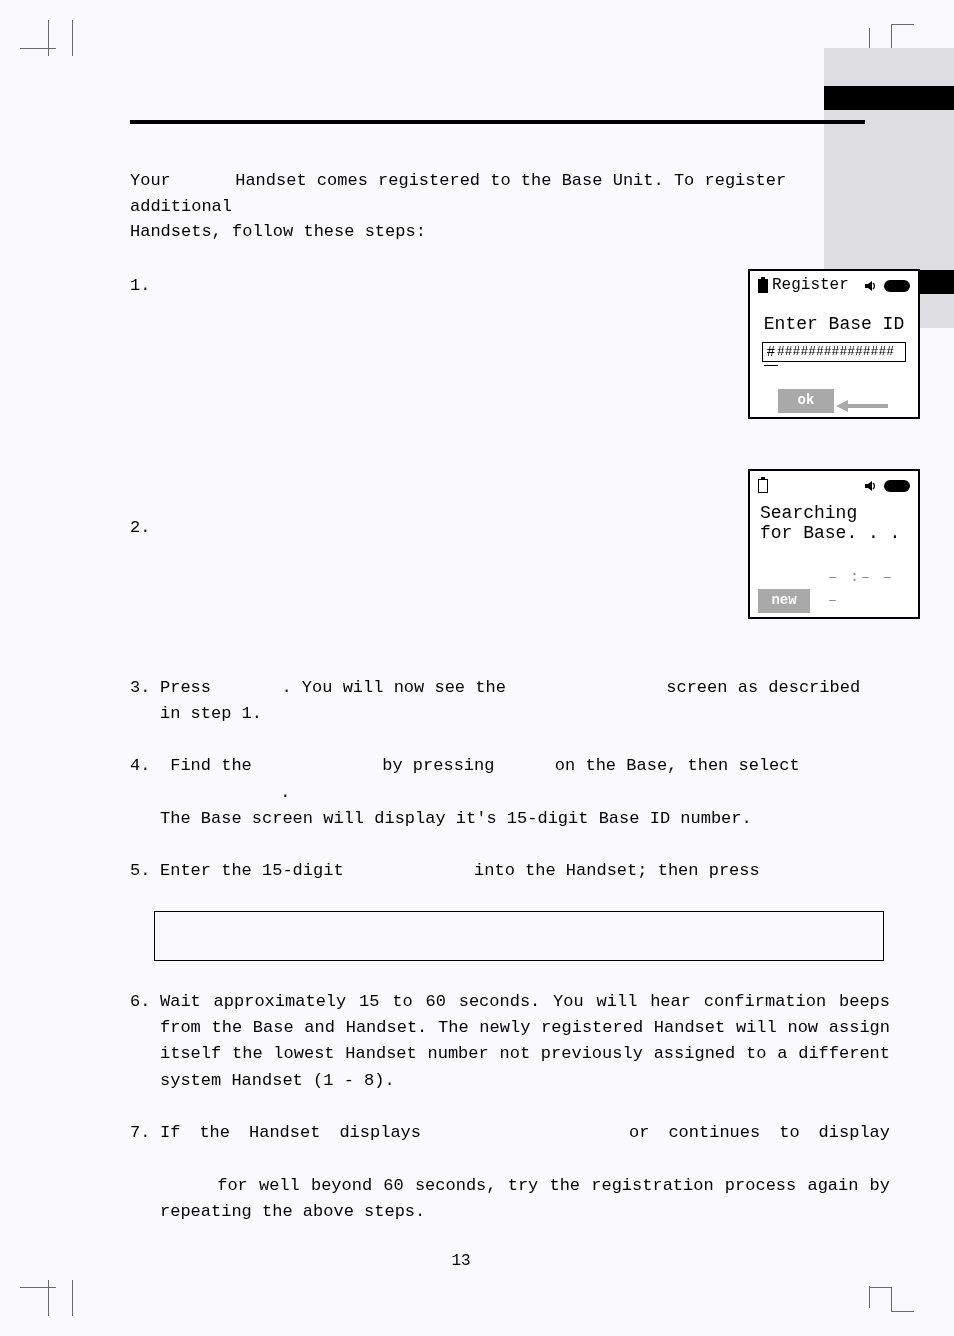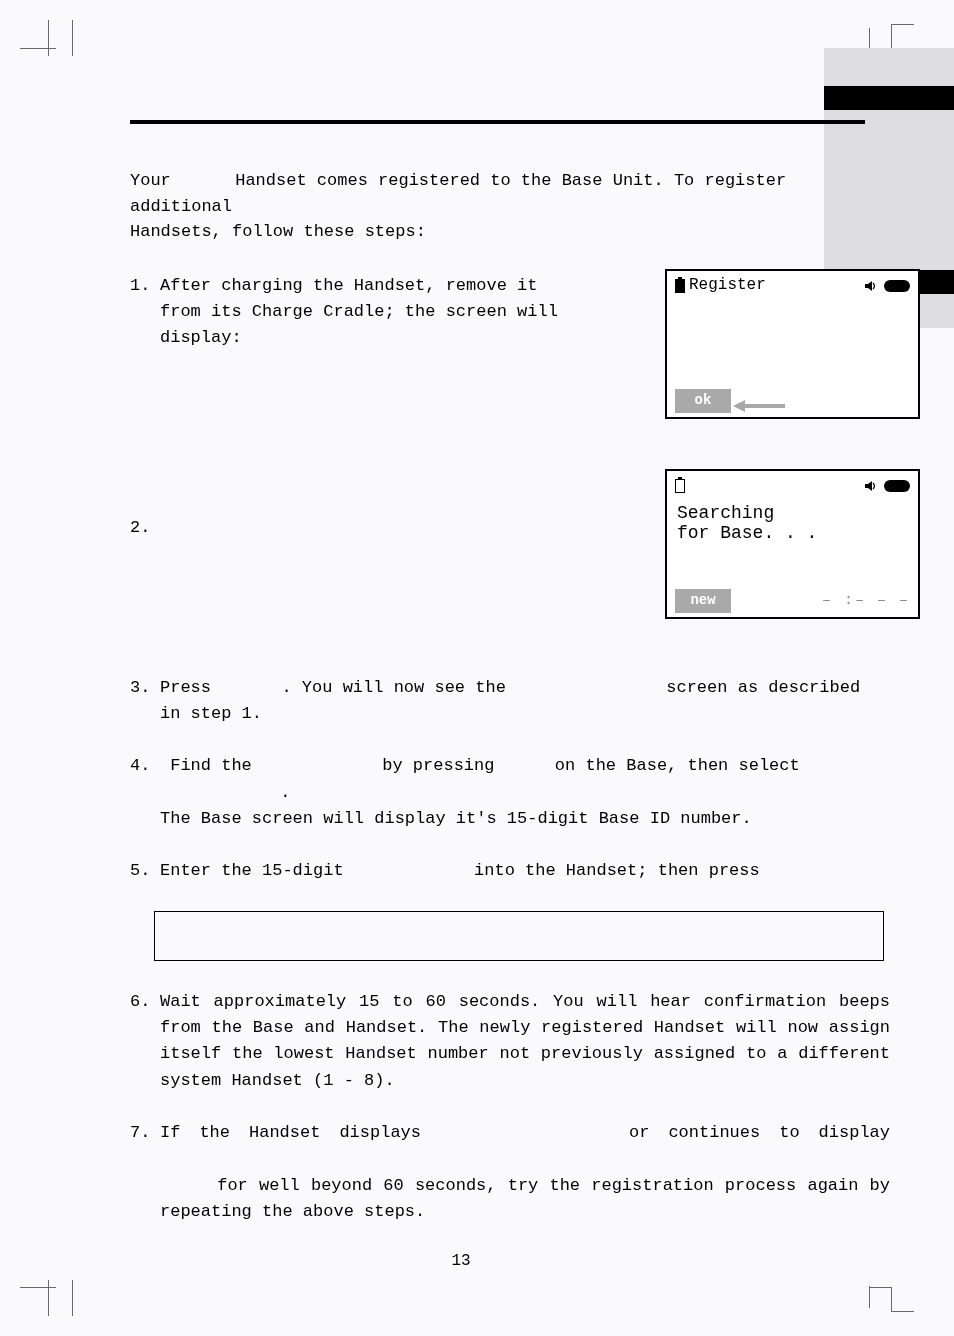--- a/index.html
+++ b/index.html
@@ -70,21 +70,21 @@
   .w110 { width: 110px; }
   .w140 { width: 140px; }
   .w170 { width: 170px; }
 
   .justify { text-align: justify; }
 
   
   .lcd {
     position: absolute;
     right: -30px;
-    width: 255px;
+    width: 172px;
     height: 150px;
     border: 2px solid #000;
     background: #fff;
     padding: 6px 8px 4px 8px;
     display: flex;
     flex-direction: column;
   }
   .lcd1 { top: -4px; }
   .lcd2 { top: 0; }
   .lcd-top { display: flex; justify-content: space-between; align-items: center; margin-bottom: 6px; height: 18px; }
@@ -97,21 +97,21 @@
   .spk-icon svg { width: 14px; height: 12px; }
   .pill { width: 26px; height: 12px; background: #000; border-radius: 6px; margin-left: 2px; }
 
   .lcd-body { flex: 1; }
   .enter-base { text-align: center; font-size: 18px; margin-top: 10px; margin-bottom: 4px; }
   .hash-box { border: 1.5px solid #000; margin: 0 4px; height: 20px; font-size: 14px; letter-spacing: 0; display: flex; align-items: center; padding: 0 2px; position: relative; }
   .hash-first { display: inline-block; width: 12px; text-align: center; position: relative; }
   .hash-first::after { content: ""; position: absolute; left: -1px; right: -1px; bottom: -3px; height: 1.5px; background: #000; }
   .hash-rest { letter-spacing: 0px; font-size: 13px; }
 
-  .lcd-softkeys { display: flex; justify-content: flex-start; align-items: flex-end; margin-top: auto; }
+  .lcd-softkeys { display: flex; justify-content: center; align-items: flex-end; margin-top: auto; }
   .soft { background: #a9a9a9; color: #fff; font-size: 14px; font-weight: bold; padding: 1px 0; width: 56px; text-align: center; }
   .arrow-left { color: #8a8a8a; font-size: 20px; font-weight: bold; line-height: 1; display: inline-flex; align-items: center; }
   .arrow-left svg { width: 56px; height: 14px; }
 
   .searching { font-size: 18px; line-height: 1.15; margin-top: 2px; margin-left: 2px; }
 
   .dash-time { color: #8a8a8a; font-size: 15px; letter-spacing: 2px; }
 
   
   .note-box { border: 1.5px solid #000; height: 50px; margin: 6px 0 28px 24px; width: 730px; }
@@ -145,36 +145,42 @@
 
   <p class="intro">
     <span>Your</span>
     <span class="gap1"></span>
     <span>Handset comes registered to the Base Unit. To register additional</span><br>
     <span>Handsets, follow these steps:</span>
   </p>
 
   <ol class="steps">
     <li class="li1">
-      <div class="step1-text">After charging the Handset, remove it from its Charge Cradle; the screen will display:</div>
 
       <div class="lcd lcd1">
         <div class="lcd-top">
           <div class="lcd-top-wrap">
             <span class="batt-icon"></span>
             <span class="lcd-title">Register</span>
           </div>
           <div class="lcd-top-wrap">
             <span class="spk-icon">
               <svg viewBox="0 0 14 12">
                   <path d="M1 4 L4 4 L8 1 L8 11 L4 8 L1 8 Z" fill="#000"></path>
                   <path d="M9 3 Q12 6 9 9" stroke="#000" fill="none" stroke-width="1.2"></path>
                 </svg>
             </span>
             <span class="pill"></span>
+          </div>
+        </div>
+        <div class="lcd-body">
+          <div class="enter-base">Enter Base ID</div>
+          <div class="hash-box">
+            <span class="hash-first">#</span>
+              <span class="hash-rest">###############</span>
           </div>
         </div>
         <div class="lcd-softkeys">
           <span class="soft">ok</span>
           <span class="arrow-left">
             <svg viewBox="0 0 56 14">
                 <path d="M2 7 L14 1 L14 5 L54 5 L54 9 L14 9 L14 13 Z" fill="#a9a9a9"></path>
               </svg>
           </span>
         </div>

